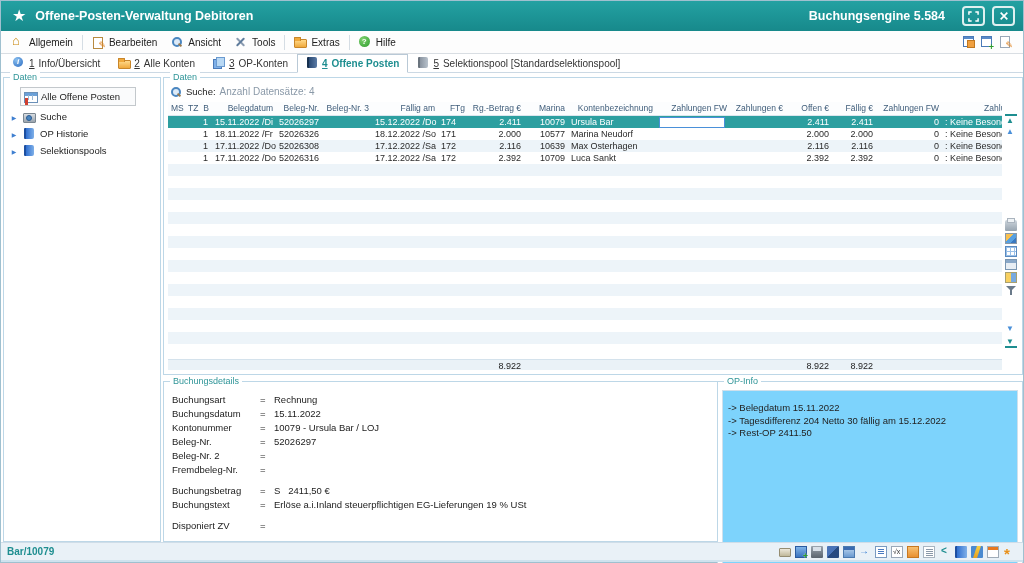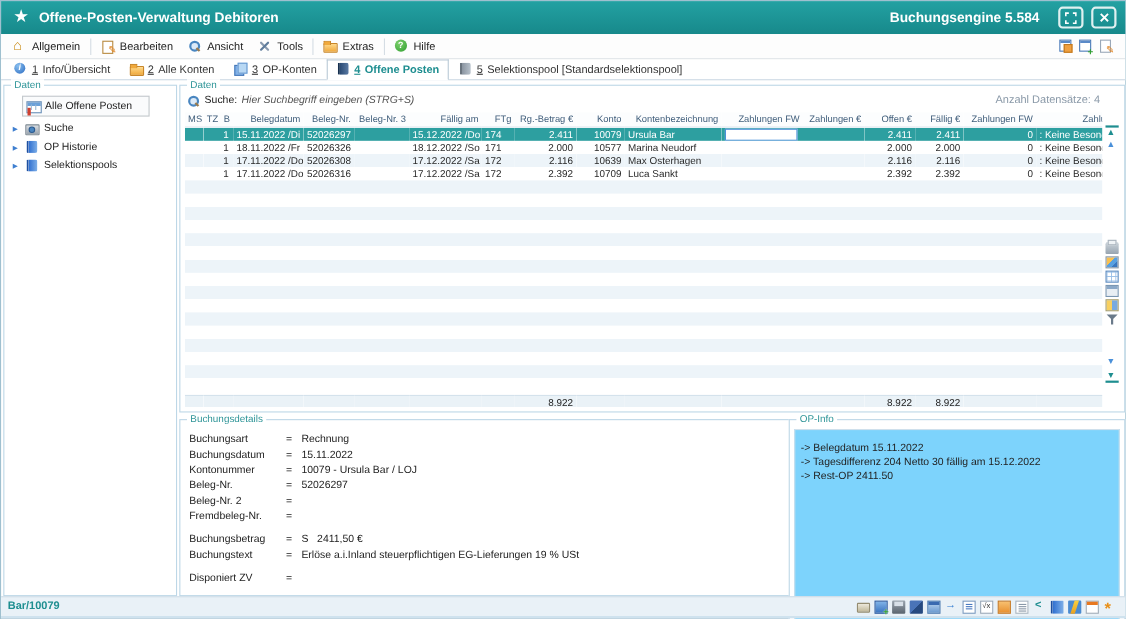--- a/index.html
+++ b/index.html
@@ -265,21 +265,20 @@
           <span>Selektionspools</span>
         </div>
       </div>
   </div>
 
   <div class="fieldset main">
     <span class="legend">Daten</span>
     <div class="search-row">
       <span class="ic ic-lens"></span>
       <span class="search-label">Suche:</span>
-      <input class="search-input" type="text" placeholder="Hier Suchbegriff eingeben (STRG+S)" style="">
       <span class="record-count">Anzahl Datensätze: 4</span>
     </div>
     <div class="table-wrap">
       <table>
         <colgroup id="colgroup">
             <col style="width: 17px;">
             <col style="width: 15px;">
             <col style="width: 12px;">
             <col style="width: 64px;">
             <col style="width: 46px;">
@@ -300,21 +299,21 @@
             <tr id="header-row">
               <th>MS</th>
               <th>TZ</th>
               <th>B</th>
               <th>Belegdatum</th>
               <th>Beleg-Nr.</th>
               <th>Beleg-Nr. 3</th>
               <th>Fällig am</th>
               <th>FTg</th>
               <th class="r">Rg.-Betrag €</th>
-              <th class="r">Konto</th>
+              <th class="r">Marina</th>
               <th>Kontenbezeichnung</th>
               <th>Zahlungen FW</th>
               <th class="r">Zahlungen €</th>
               <th class="r">Offen €</th>
               <th class="r">Fällig €</th>
               <th class="r">Zahlungen FW</th>
               <th>Zahlungsart</th>
             </tr>
           </thead>
         <tbody id="table-body">

